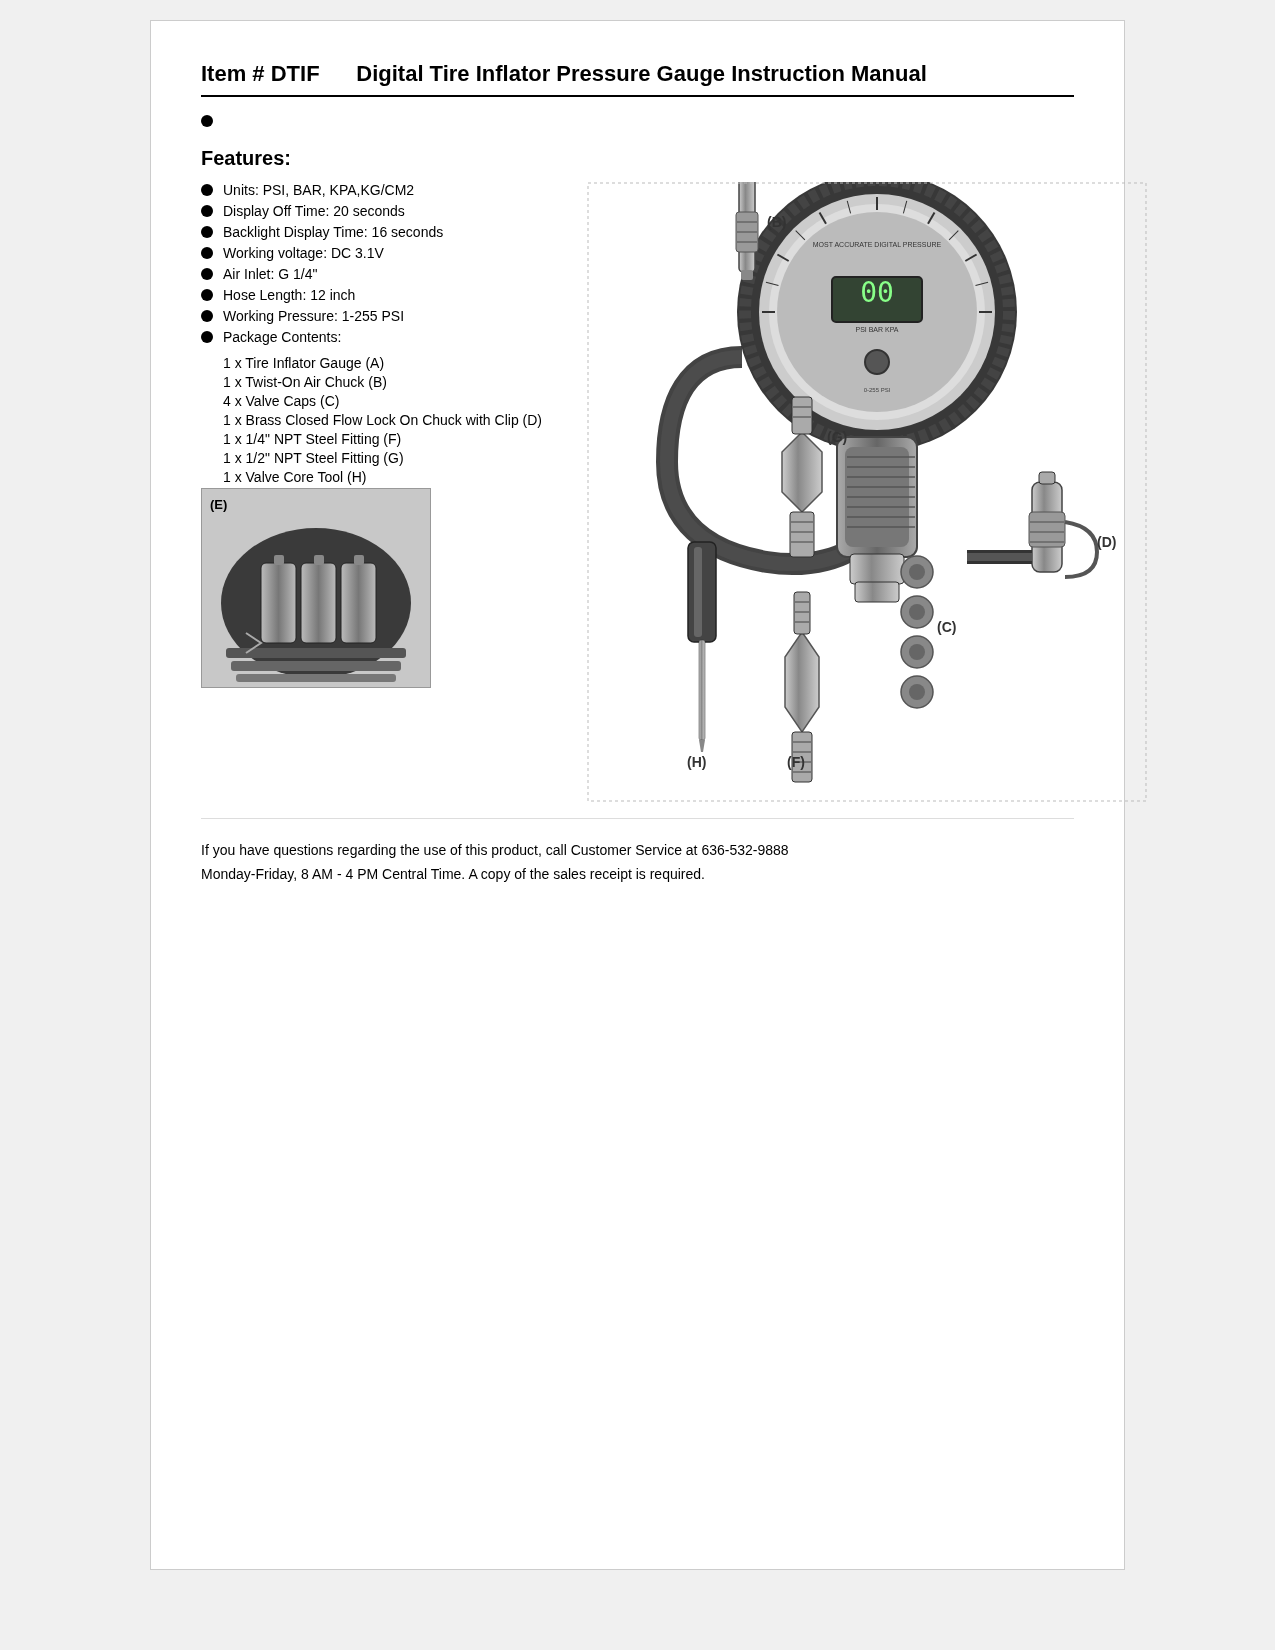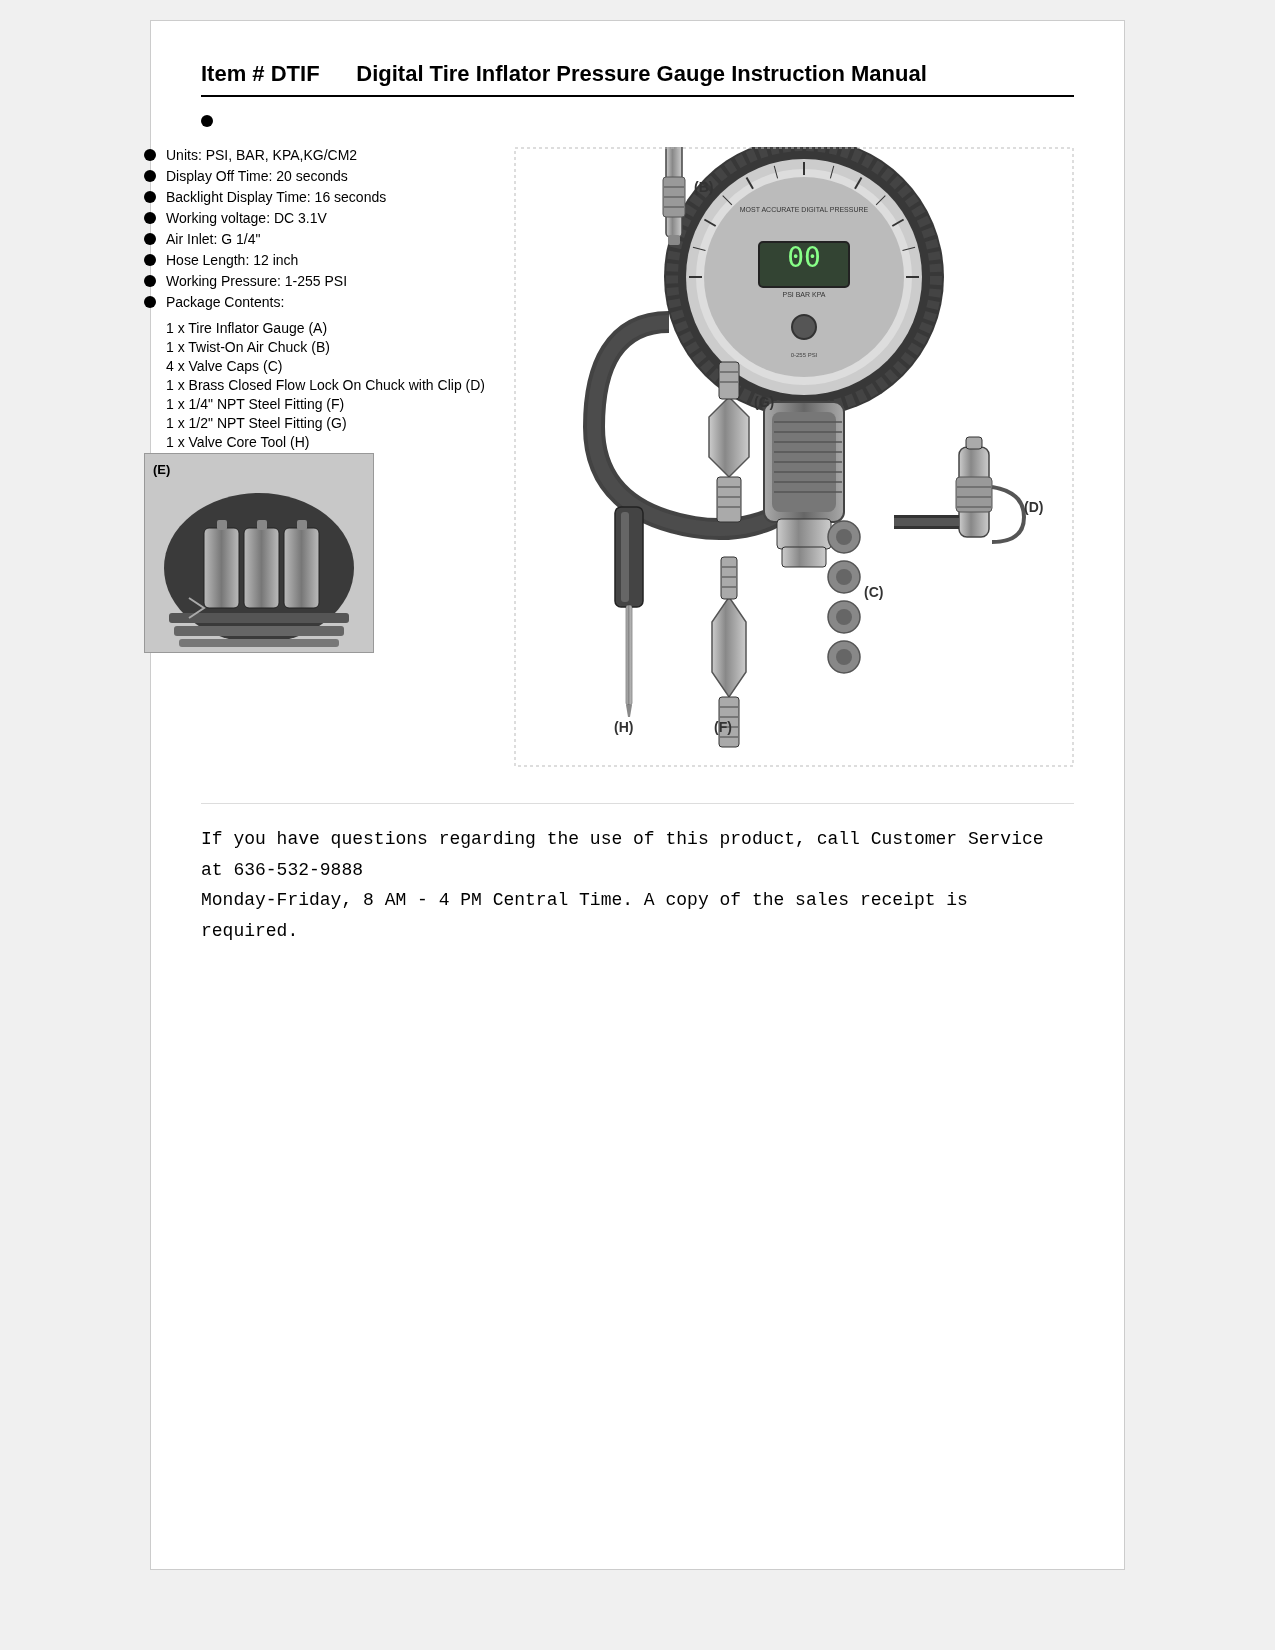--- a/index.html
+++ b/index.html
@@ -68,22 +68,21 @@
 
     .features-list li {
       display: flex;
       align-items: flex-start;
       margin-bottom: 5px;
       font-size: 14px;
     }
 
     .main-content {
       display: flex;
-      gap: 0;
-      justify-content: flex-end;
+      gap: 16px;
     }
 
     .left-column {
       flex: 0 0 360px;
     }
 
     .right-column {
       flex: 1;
       position: relative;
       min-height: 580px;
@@ -122,26 +121,25 @@
 
     .battery-label {
       position: absolute;
       top: 8px;
       left: 8px;
       font-size: 13px;
       font-weight: bold;
     }
 
     .footer-text {
-      margin-top: 36px;
+      margin-top: 16px;
       padding-top: 20px;
       border-top: 1px solid #ddd;
-      font-size: 18px;
+      font-size: 14px;
       line-height: 1.7;
-      font-family: Liberation Mono, monospace;
     }
   </style>
 </head>
 <body>
 
 <div class="page">
 
   <div class="header">
     <div class="header-title">
       <span>Item # DTIF</span>
@@ -149,20 +147,21 @@
       <span>Digital Tire Inflator Pressure Gauge Instruction Manual</span>
     </div>
   </div>
 
   <ul class="intro-list">
     <li>
       <span class="bullet"></span>
     </li>
   </ul>
 
+  <div class="features-heading">Features:</div>
 
   <div class="main-content">
     <div class="left-column">
       <ul class="features-list">
         <li>
           <span class="bullet"></span>
           <span>Units: PSI, BAR, KPA,KG/CM2</span>
         </li>
         <li>
           <span class="bullet"></span>

